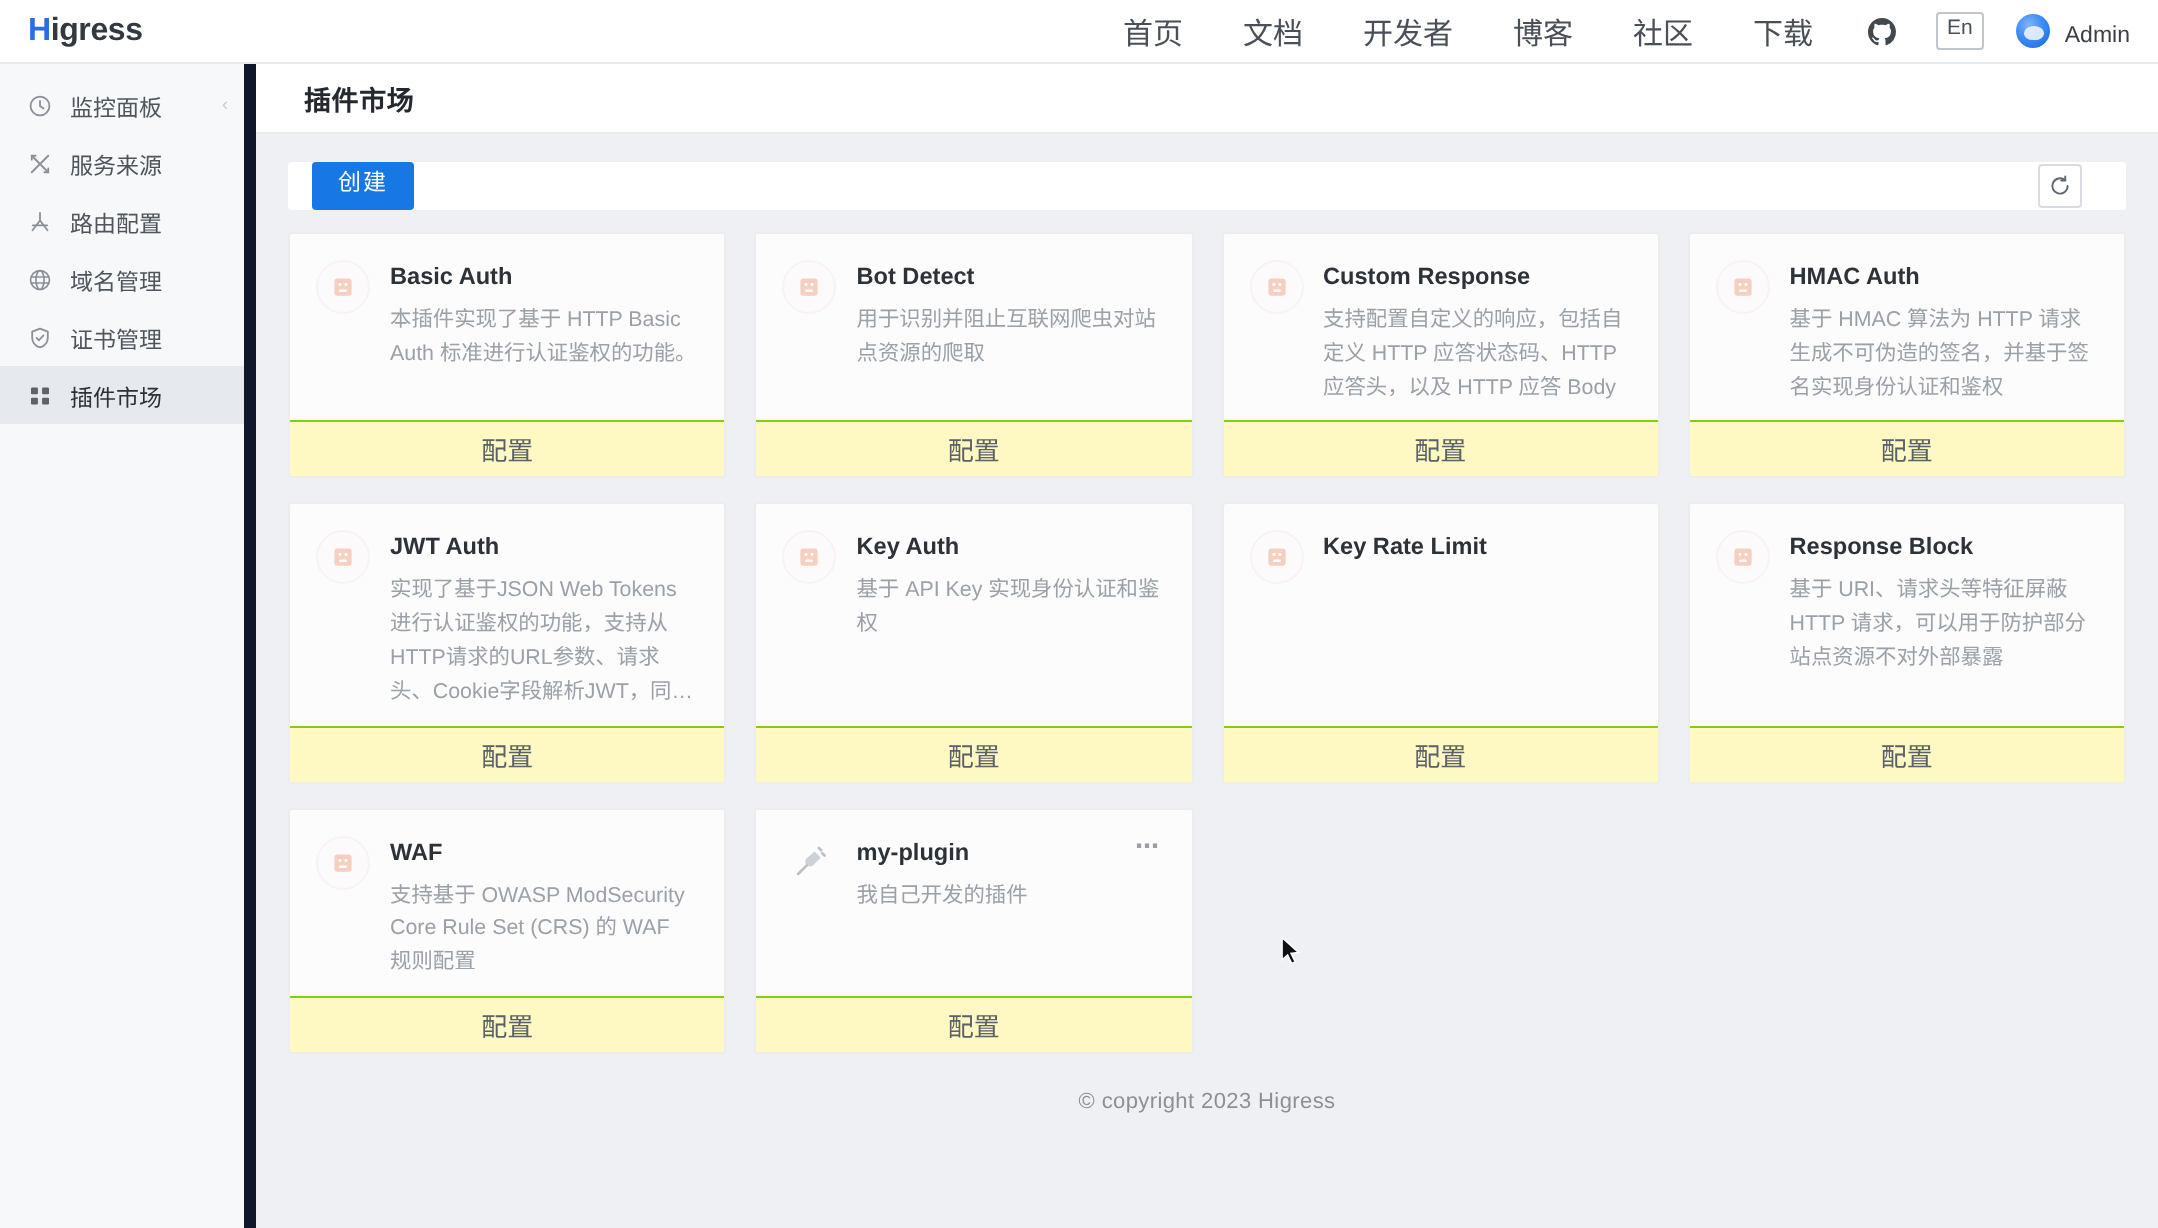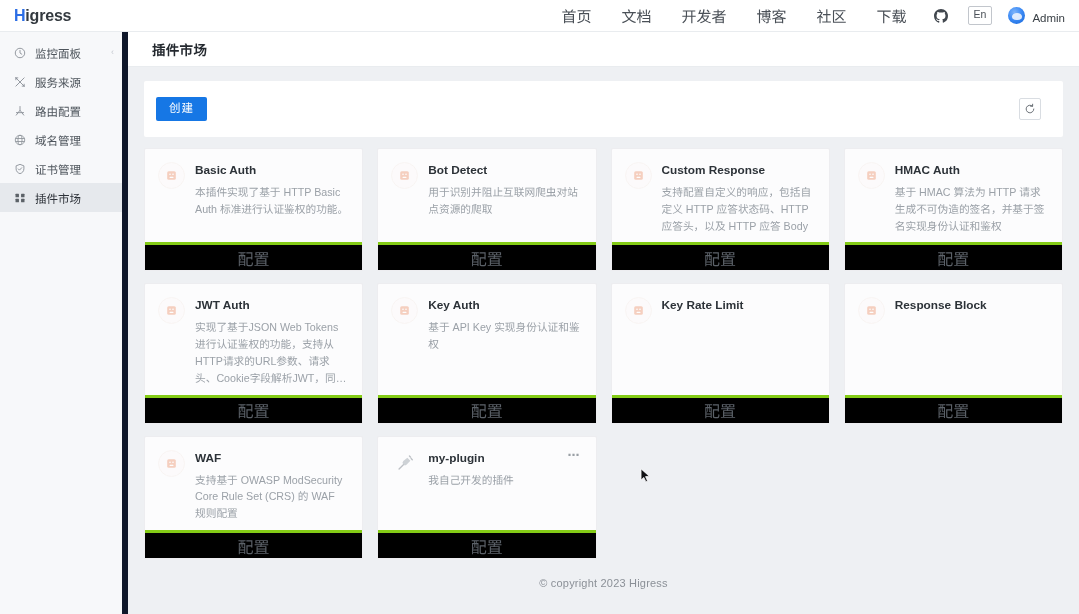--- a/index.html
+++ b/index.html
@@ -188,21 +188,21 @@
   .content-scroll {
     flex: 1;
     overflow: hidden;
     padding: 14px 16px 0 16px;
   }
 
   
   .toolbar {
     background: #ffffff;
     border-radius: 2px;
-    height: 56px;
+    height: 24px;
     display: flex;
     align-items: center;
     padding: 0 22px 0 12px;
     margin-bottom: 11px;
   }
   .btn-primary {
     background: #1677e5;
     color: #fff;
     border: none;
     border-radius: 2px;
@@ -293,29 +293,29 @@
     padding: 0 1px;
   }
 
   .card-desc {
     font-size: 10.7px;
     color: #9ba1a8;
     line-height: 1.58;
   }
 
   .card-foot {
-    border-top: 3px solid #84cc16;
+    border-top: 1px solid #84cc16;
     height: 28px;
     display: flex;
     align-items: center;
     justify-content: center;
-    font-size: 16px;
+    font-size: 13px;
     color: #5b6168;
     cursor: pointer;
-    background: #000000;
+    background: #fef9c3;
   }
 
   
   .footer {
     text-align: center;
     font-size: 11px;
     color: #8b9097;
     padding: 18px 0 0;
     letter-spacing: .2px;
   }
@@ -598,20 +598,21 @@
       <rect x="5.6" y="5.8" width="1.6" height="1.6" rx=".5" fill="#fff"></rect>
       <rect x="8.8" y="5.8" width="1.6" height="1.6" rx=".5" fill="#fff"></rect>
       <rect x="5.9" y="9.3" width="4.2" height="1.3" rx=".6" fill="#fff"></rect>
     </svg>
         </span>
         <div class="card-text">
           <div class="card-title">
             <span class="card-title-label">Response Block</span>
 
           </div>
+          <div class="card-desc">基于 URI、请求头等特征屏蔽 HTTP 请求，可以用于防护部分站点资源不对外部暴露</div>
         </div>
       </div>
       <div class="card-foot">配置</div>
     </div>
           <div class="card">
       <div class="card-body">
         <span class="card-icon">
           <svg width="15" height="15" viewBox="0 0 16 16" fill="#f0a98a" opacity=".85">
       <rect x="3.4" y="3.4" width="9.2" height="9.2" rx="1.6"></rect>
       <rect x="5.6" y="5.8" width="1.6" height="1.6" rx=".5" fill="#fff"></rect>

